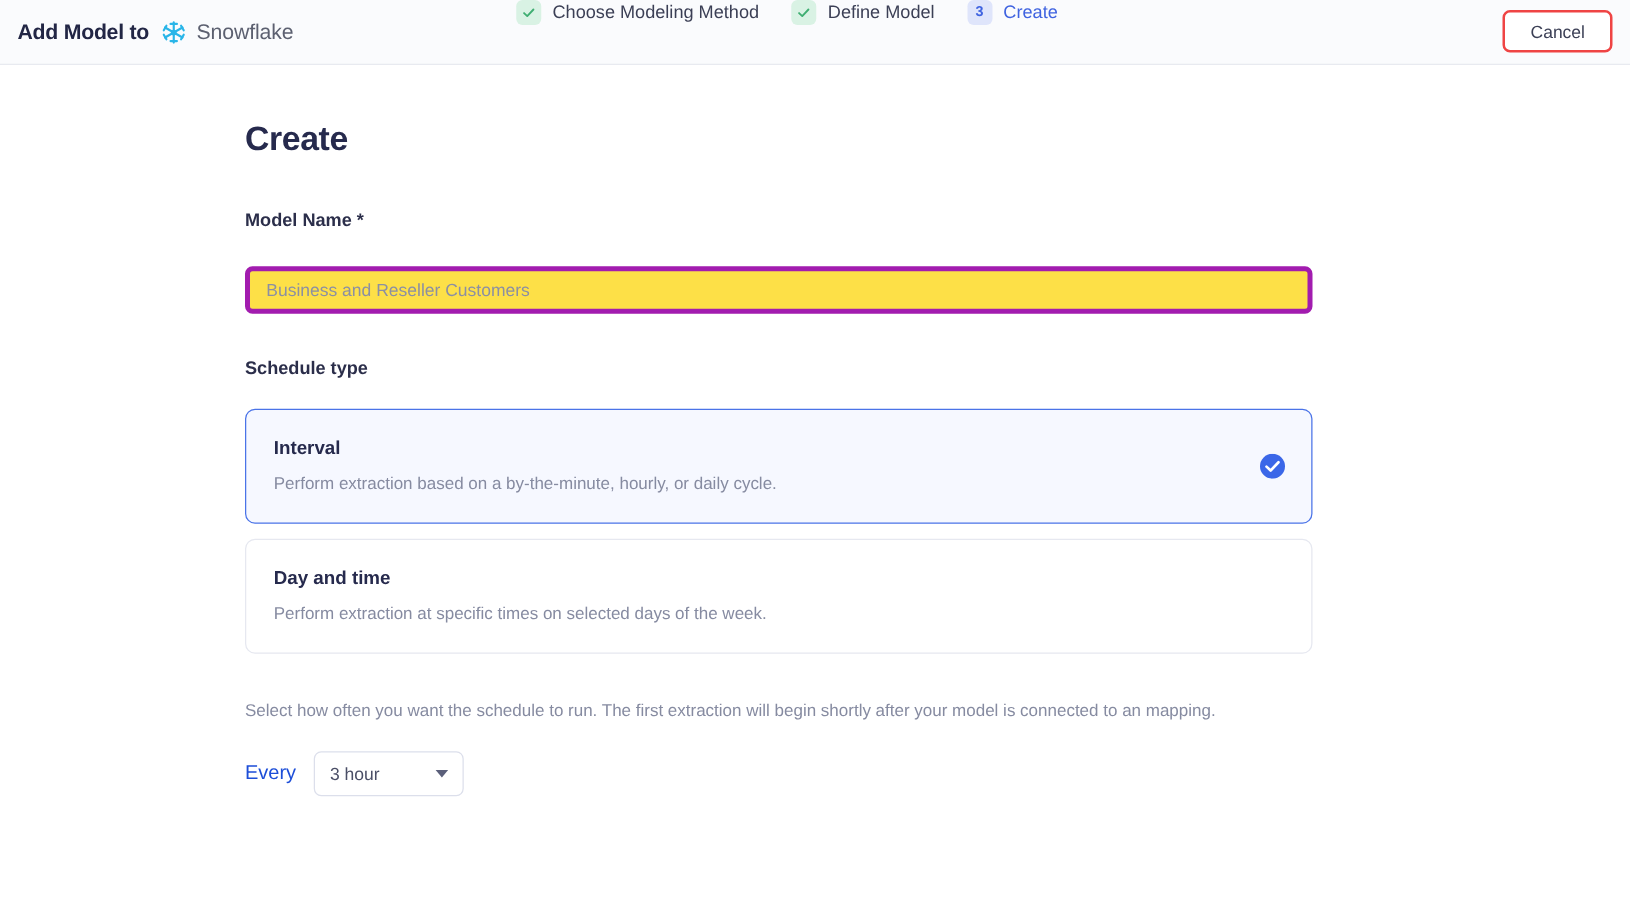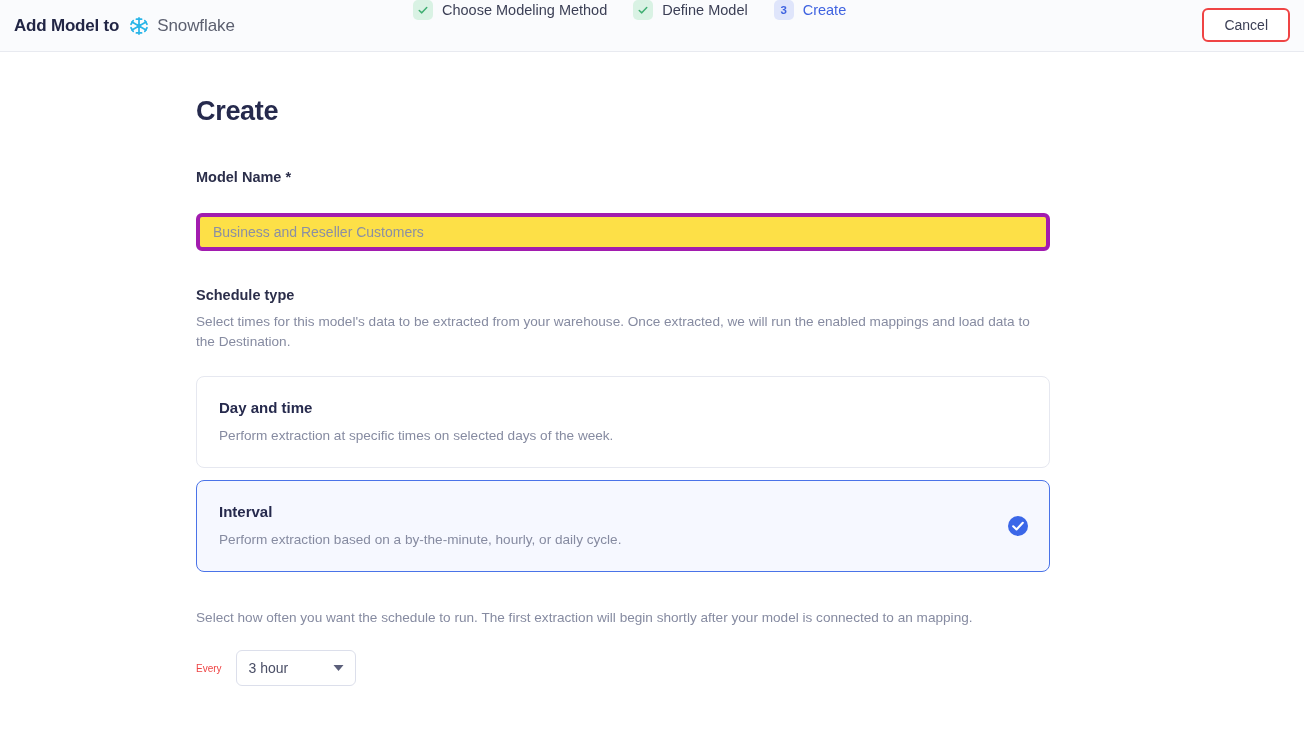--- a/index.html
+++ b/index.html
@@ -168,21 +168,21 @@
     width: 20px; height: 20px;
     line-height: 0;
   }
 
   .every-row {
     display: flex;
     align-items: center;
     gap: 14px;
     margin-top: 22px;
   }
-  .every-label { font-size: 10px; color: #ef4444; }
+  .every-label { font-size: 16px; color: #1d4ed8; }
   .select-box {
     position: relative;
     width: 120px;
     height: 36px;
     border: 1px solid #dcdfeb;
     border-radius: 6px;
     background: #fff;
     display: flex;
     align-items: center;
     padding: 0 12px;
@@ -258,40 +258,39 @@
 
   <h1 class="page-title">Create</h1>
 
   <div>
     <div class="field-label">Model Name *</div>
     <input class="text-input" type="text" placeholder="Business and Reseller Customers" style="">
   </div>
 
   <div class="section">
     <div class="section-title">Schedule type</div>
-    <p class="section-desc">Select times for this model's data to be extracted from your warehouse. Once extracted, we will run the enabled mappings and load data to the Destination.</p>
 
     <div class="cards-wrap">
-
-      <div class="option-card">
-        <div class="option-title">Day and time</div>
-        <div class="option-desc">Perform extraction at specific times on selected days of the week.</div>
-      </div>
 
       <div class="option-card selected">
         <div class="option-title">Interval</div>
         <div class="option-desc">Perform extraction based on a by-the-minute, hourly, or daily cycle.</div>
         <span class="check-badge">
           <svg width="20" height="20" viewBox="0 0 20 20" aria-hidden="true">
             <circle cx="10" cy="10" r="10" fill="#3b67e8"></circle>
             <polyline points="5.2,10.3 8.5,13.4 14.8,6.8" fill="none" stroke="#ffffff" stroke-width="2.1" stroke-linecap="round" stroke-linejoin="round"></polyline>
           </svg>
         </span>
       </div>
 
+      <div class="option-card">
+        <div class="option-title">Day and time</div>
+        <div class="option-desc">Perform extraction at specific times on selected days of the week.</div>
+      </div>
+
     </div>
   </div>
 
   <div class="section">
     <p class="section-desc">Select how often you want the schedule to run. The first extraction will begin shortly after your model is connected to an mapping.</p>
 
     <div class="every-row">
       <span class="every-label">Every</span>
       <div class="select-box">
         <span>3 hour</span>

